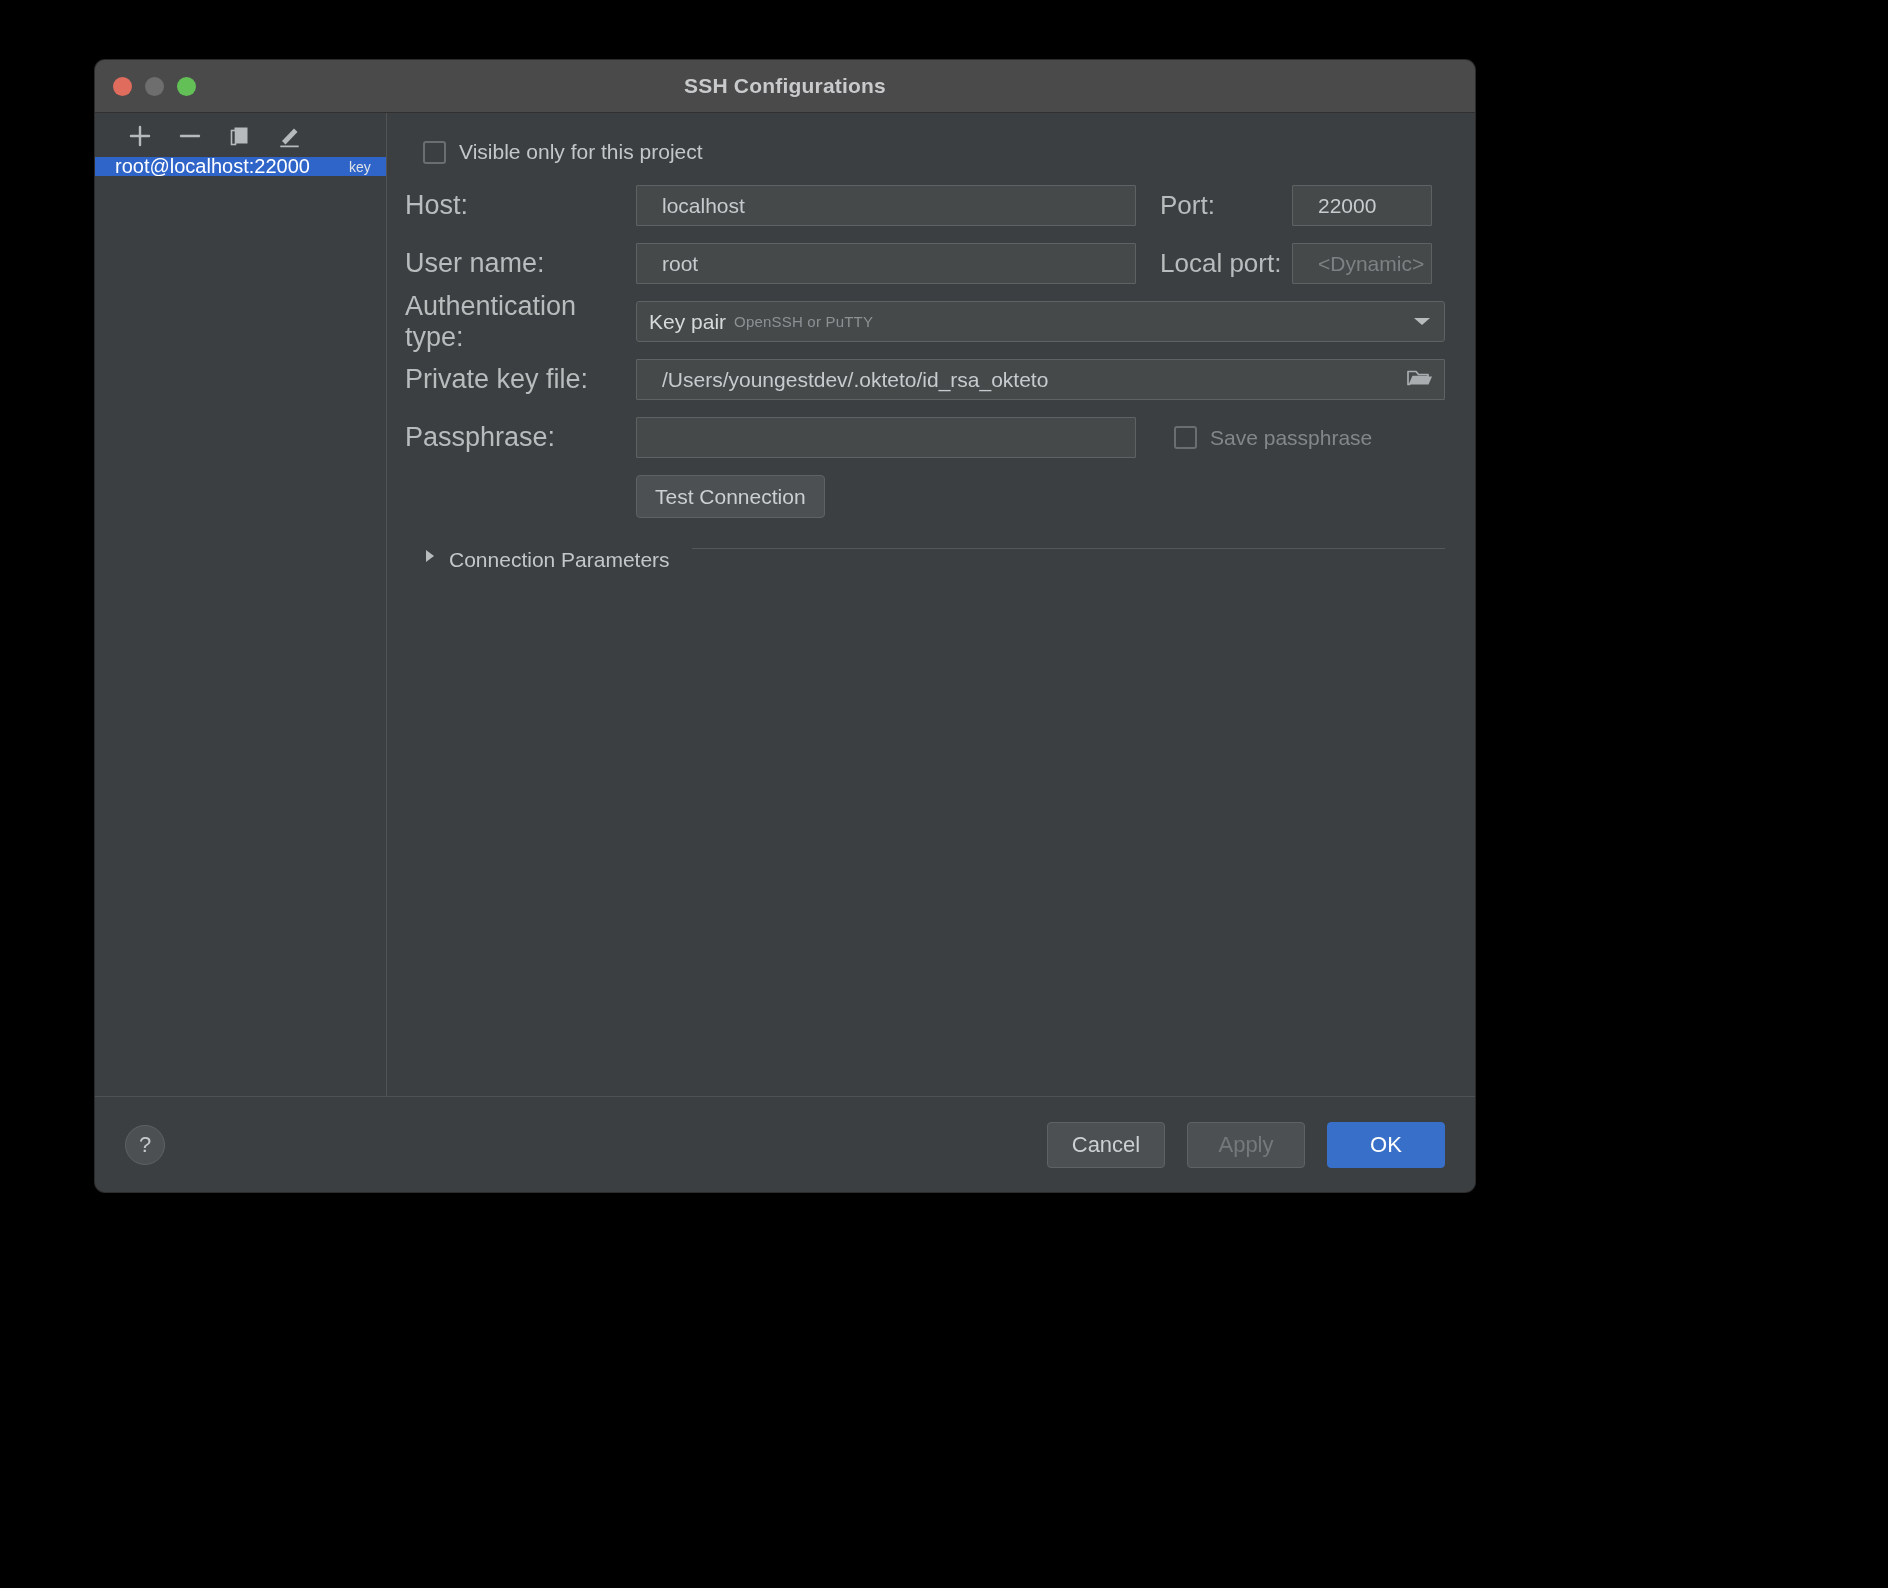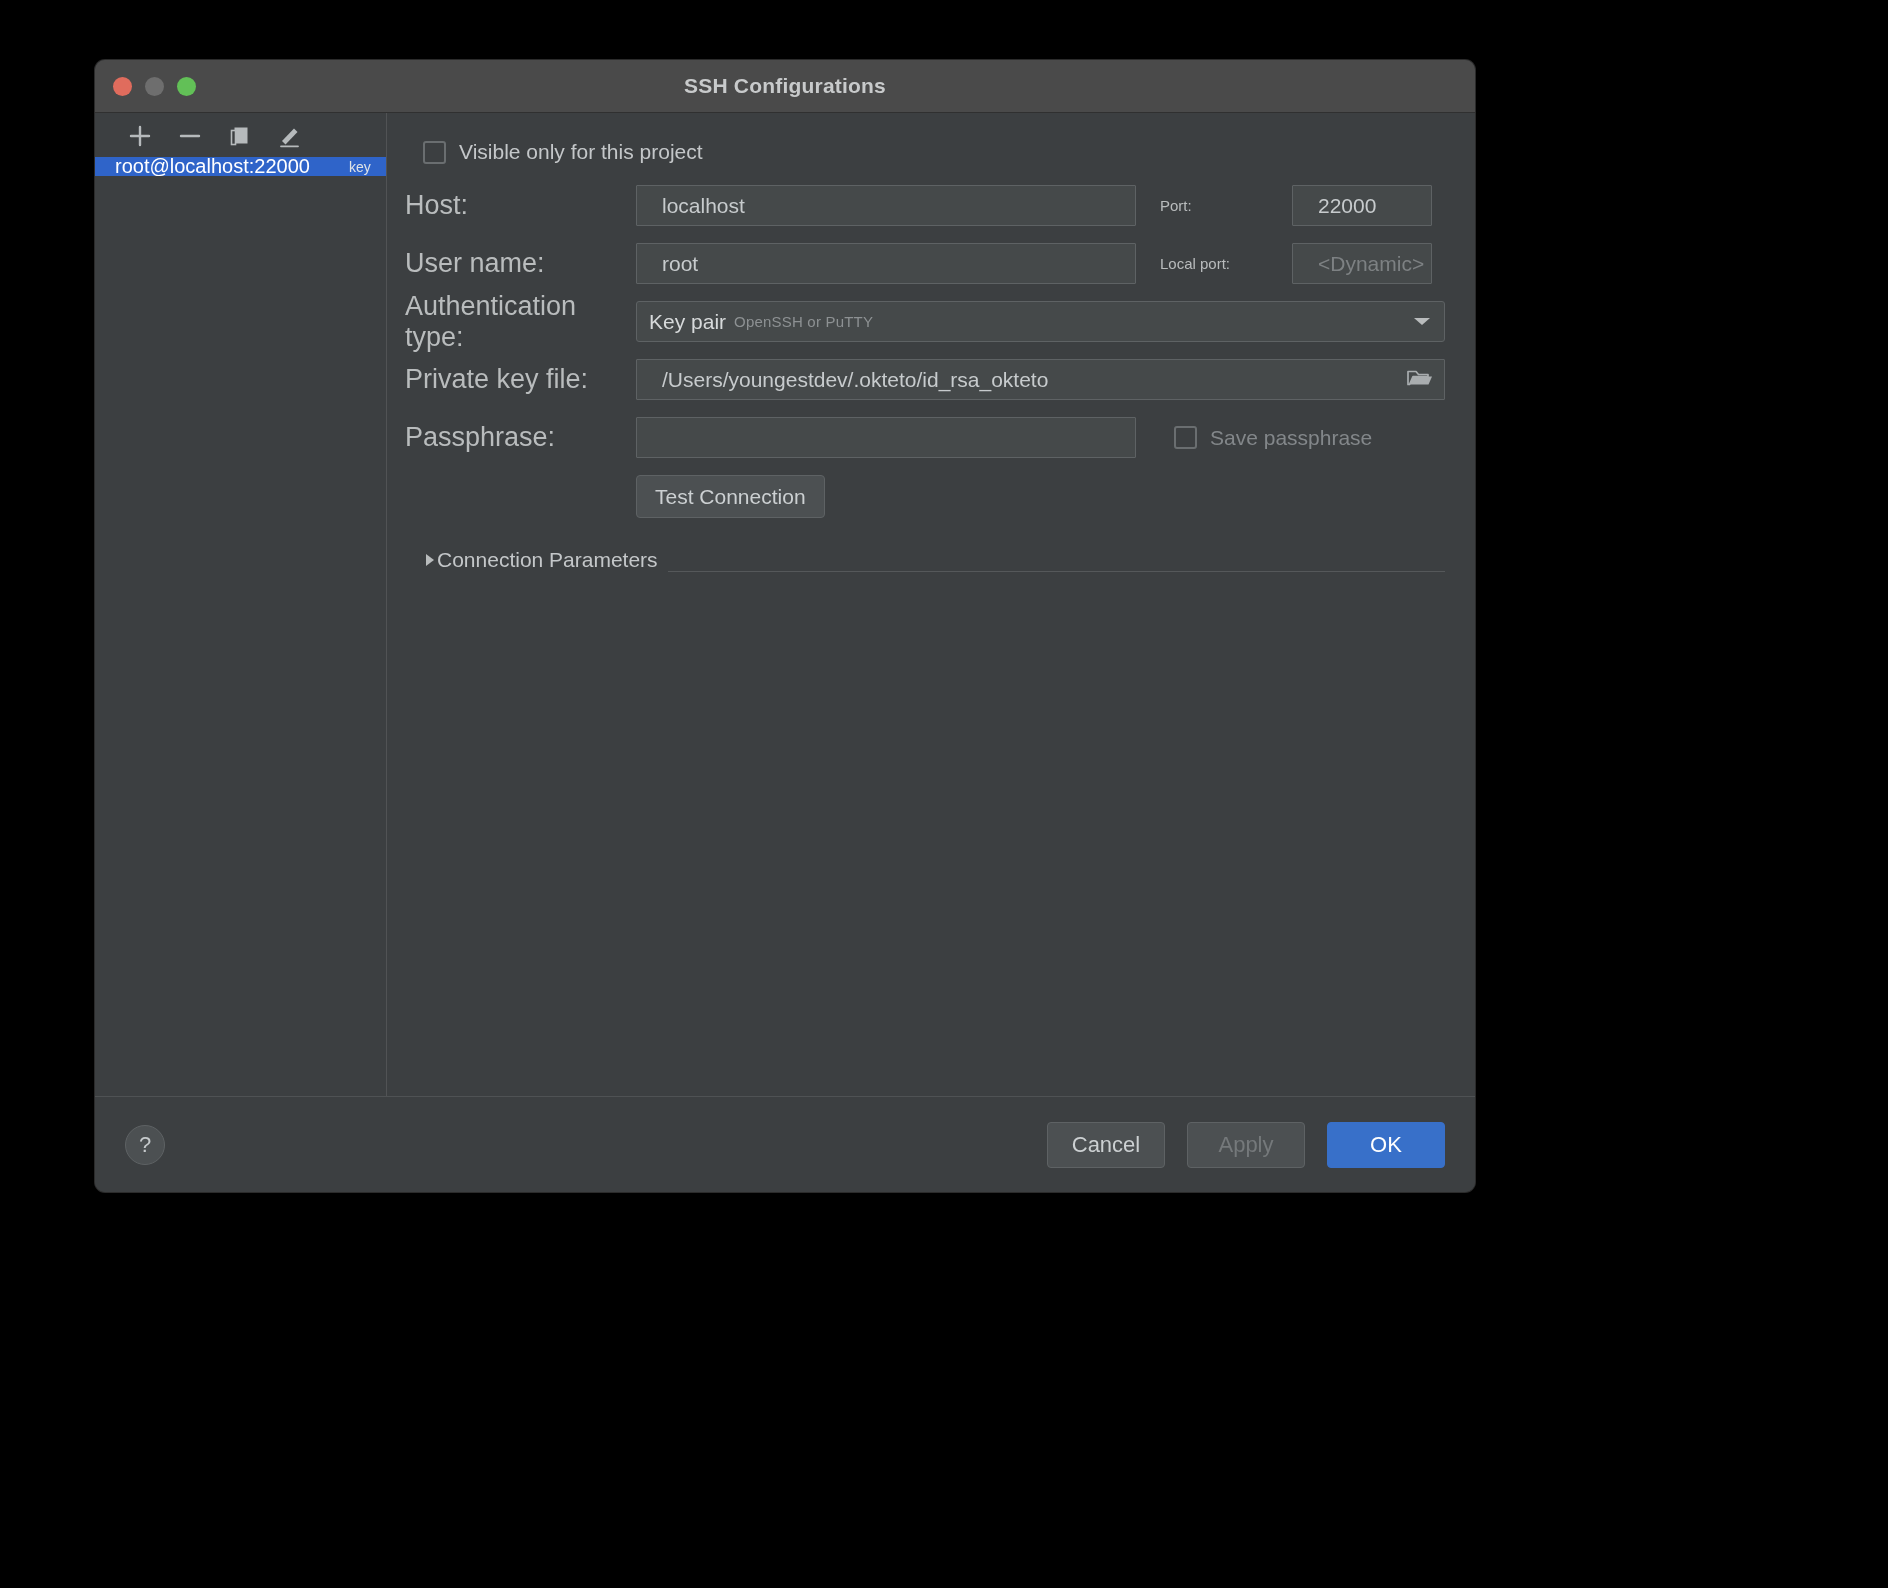--- a/index.html
+++ b/index.html
@@ -166,21 +166,21 @@
     border-radius: 1px;
     overflow: hidden;
     white-space: nowrap;
   }
   .field.ph { color: #7d8183; }
 
   .field-host { width: 500px; flex: 0 0 500px; }
 
   .side-lbl {
     color: #b9bcbd;
-    font-size: 15px;
+    font-size: 26px;
     margin-left: 24px;
     width: 132px;
     flex: 0 0 132px;
   }
   .field-port { width: 140px; flex: 0 0 140px; }
 
   .combo {
     flex: 1 1 auto;
     width: 793px;
     background: #45494a;
@@ -267,22 +267,23 @@
   }
 
   .test-row {
     display: flex;
     margin-bottom: 30px;
   }
   .test-spacer { width: 231px; flex: 0 0 231px; }
 
   .cp-row {
     display: flex;
-    align-items: flex-end;
+    align-items: flex-start;
     margin-left: 18px;
+    gap: 12px;
   }
   .cp-label { color: #c4c7c9; font-size: 21px; white-space: nowrap;}
   .cp-line {
     flex: 1 1 auto;
     height: 1px;
     background: #55585a;
     margin-left: 10px;
   }
 
   

